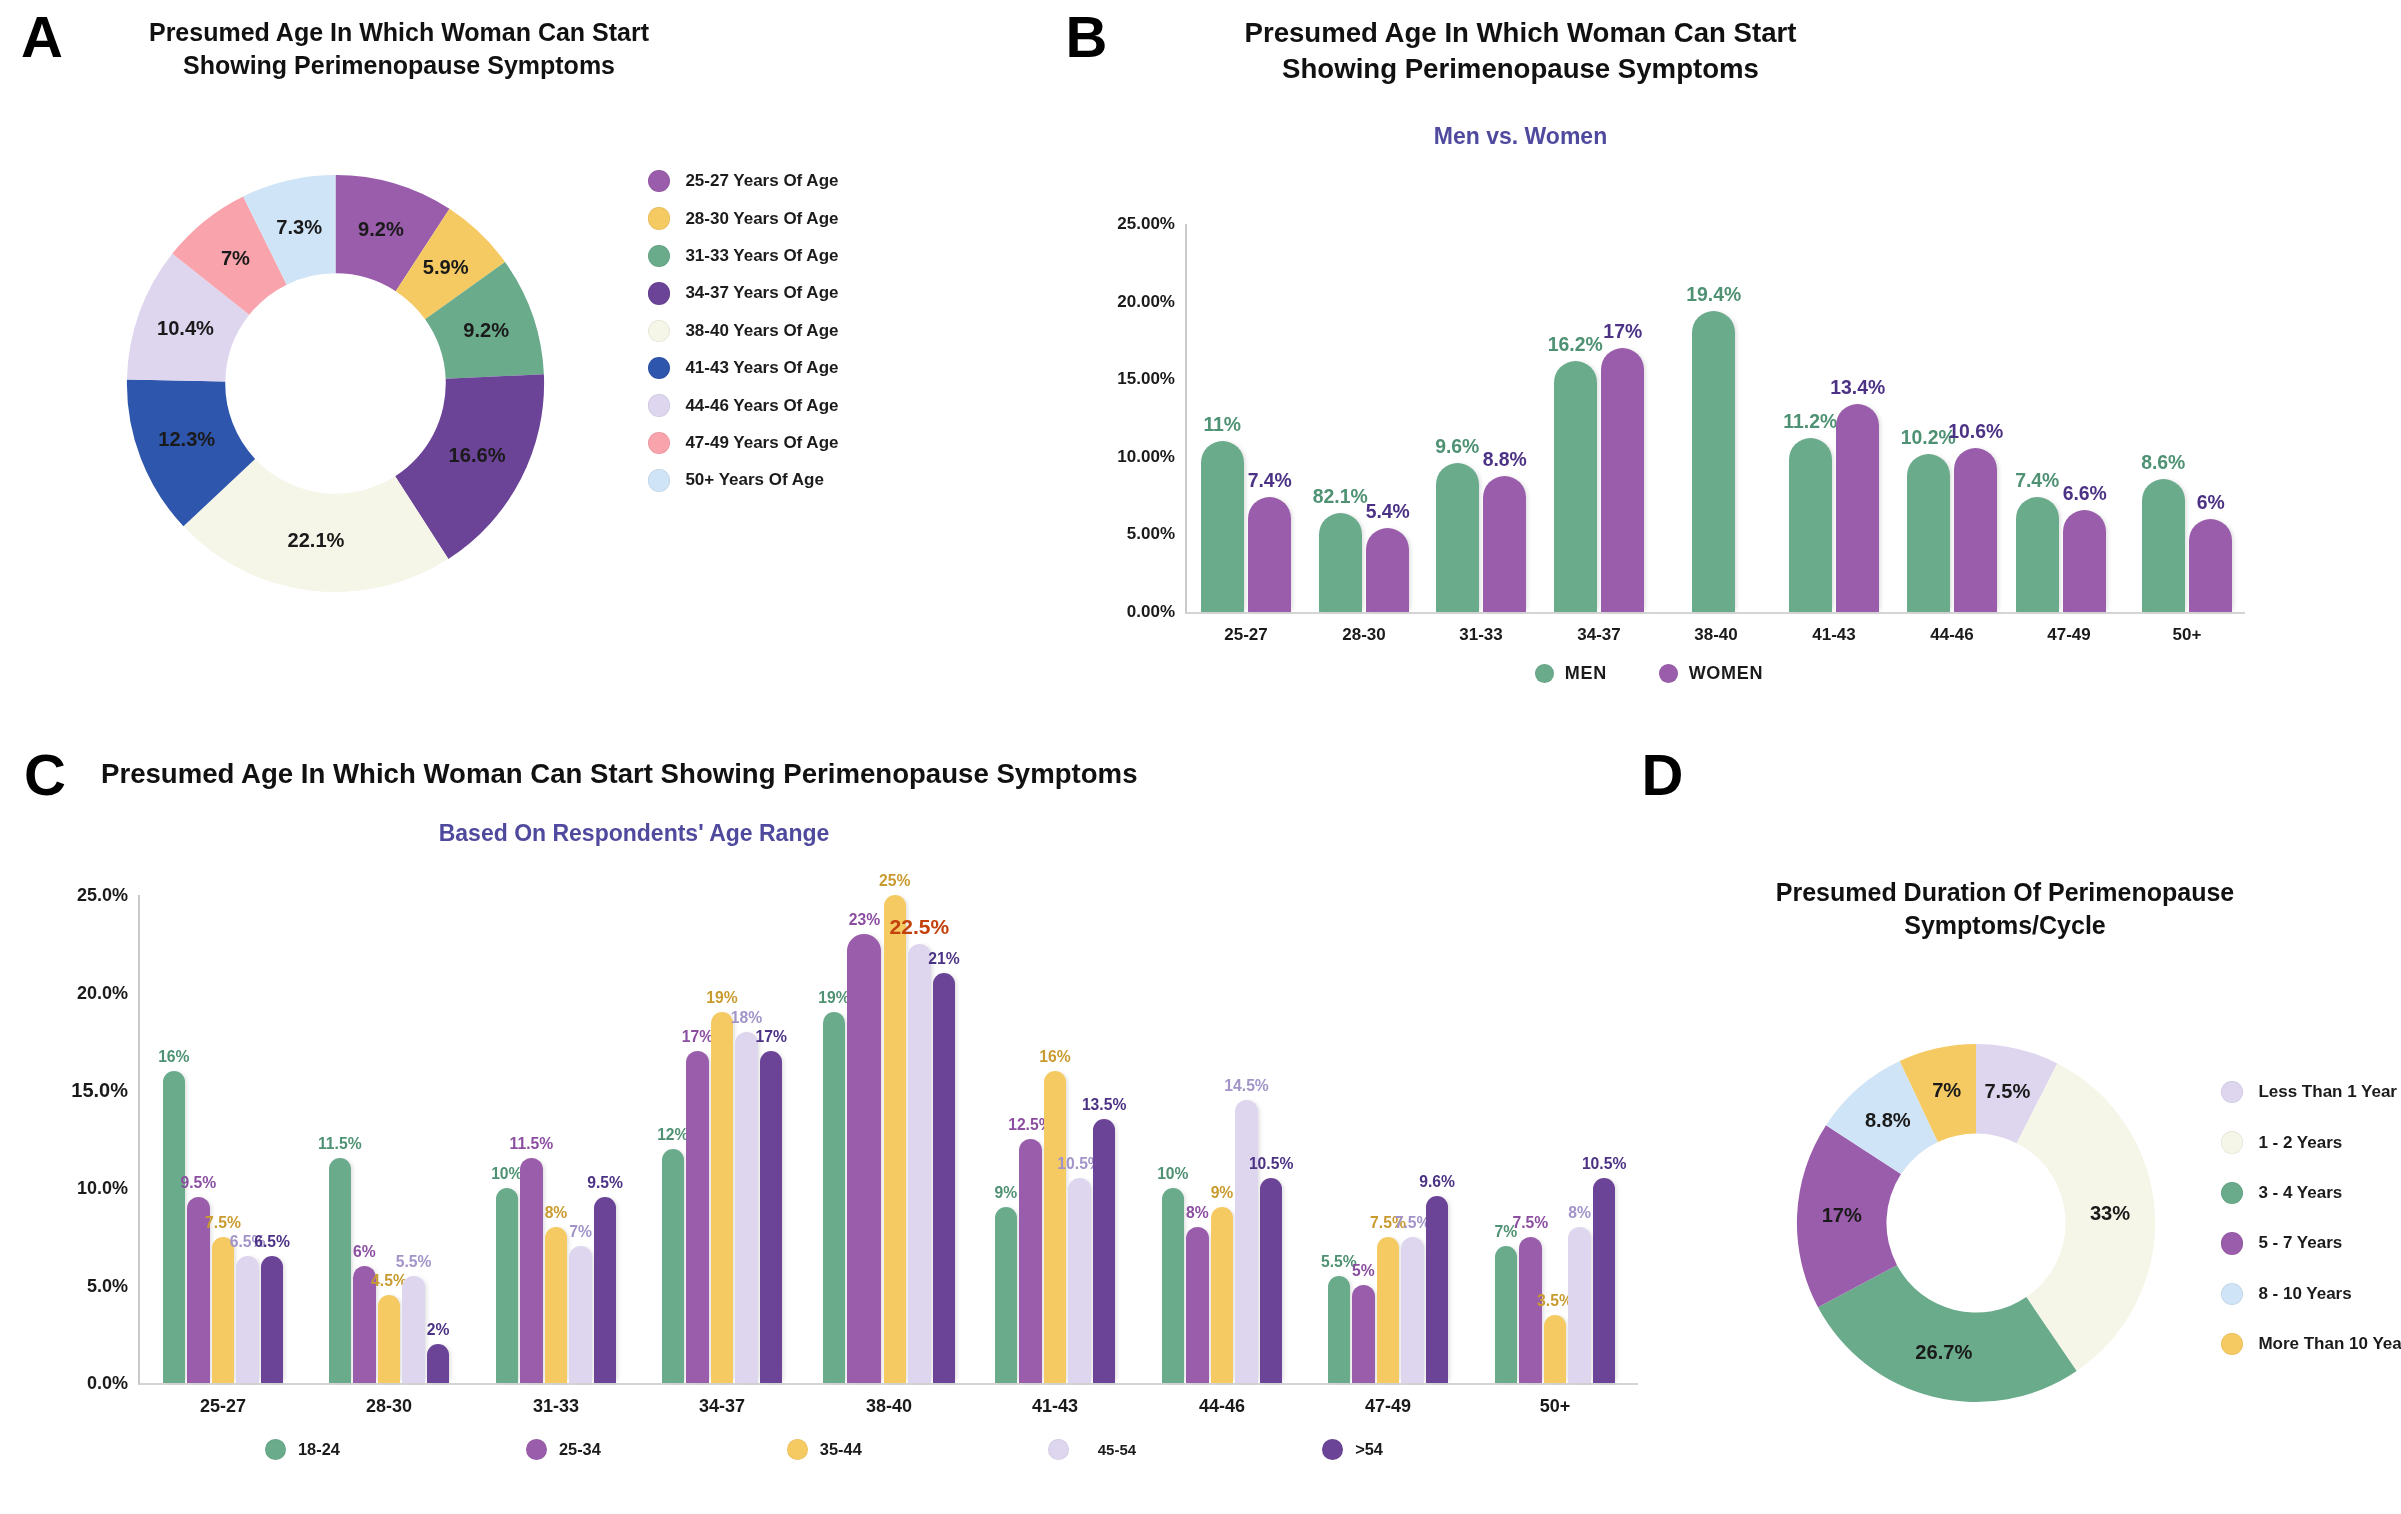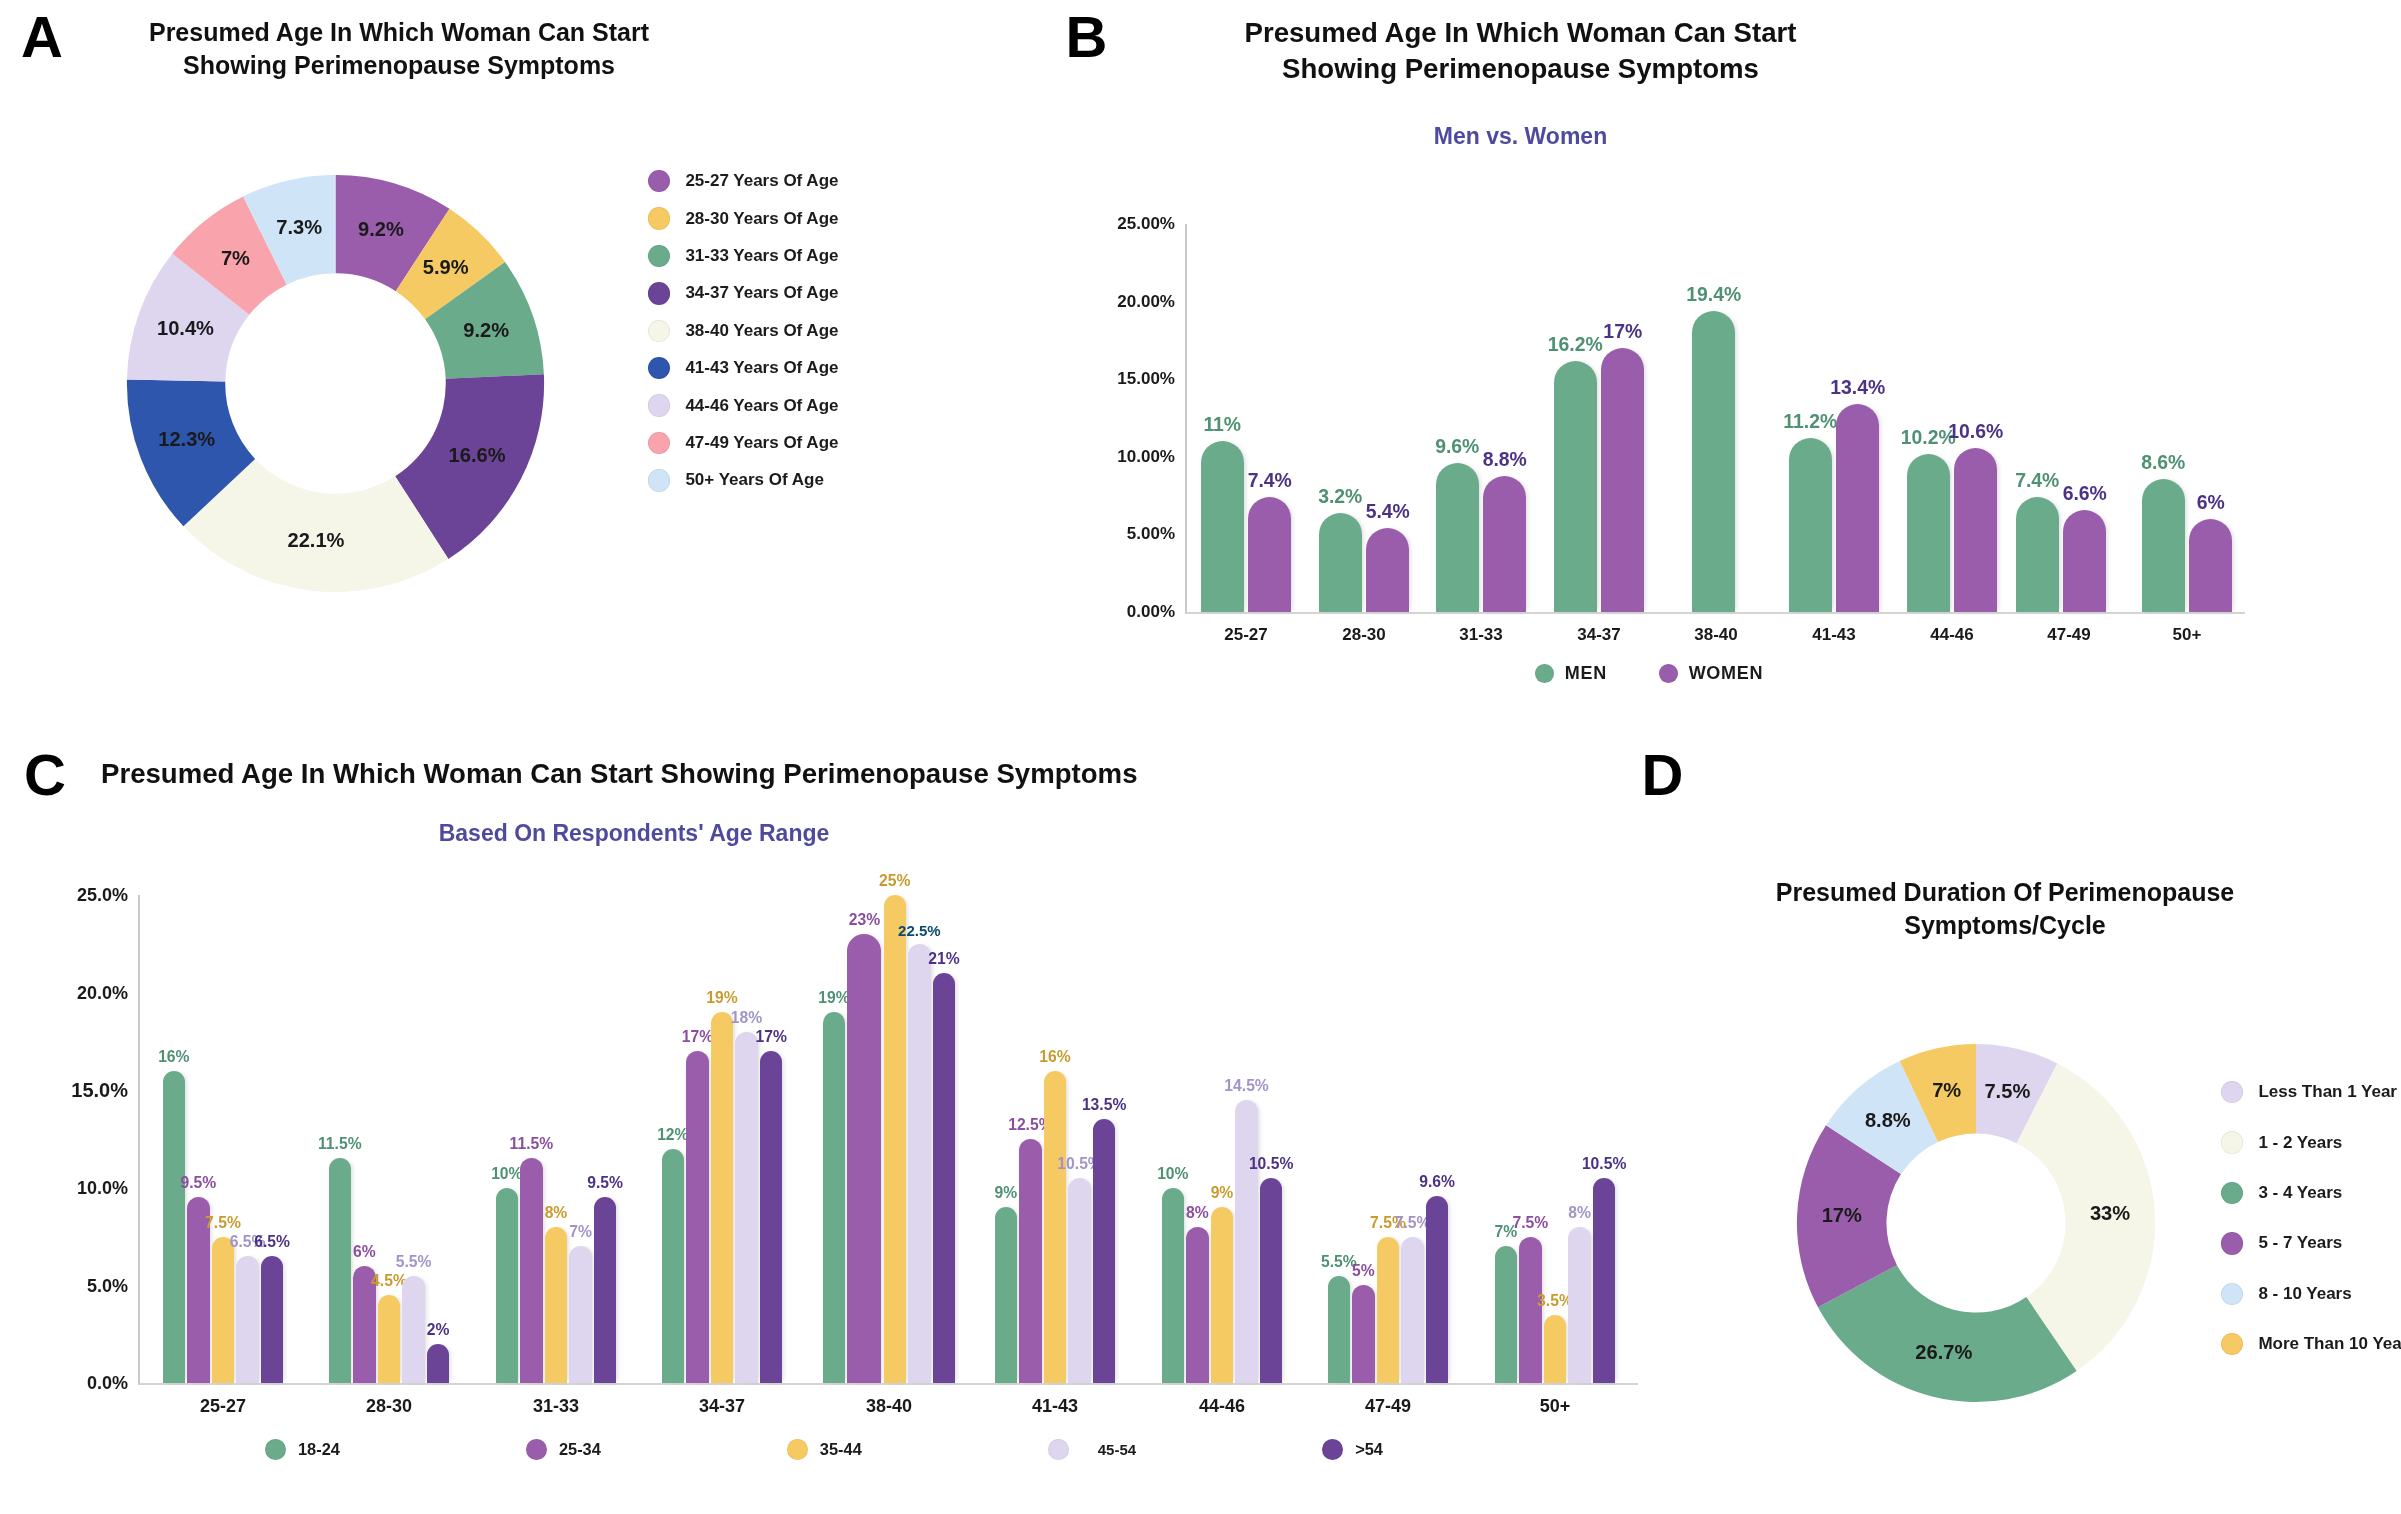--- a/index.html
+++ b/index.html
@@ -221,21 +221,21 @@
           <div class="bar" style="background: rgb(106, 171, 140); width: 43px; height: 171px; margin-right: 4.5px;">
             <span class="vlabel" style="color: rgb(78, 145, 115); font-size: 19.4px;">11%</span>
           </div>
           <div class="bar" style="background: rgb(154, 93, 171); width: 43px; height: 115px; margin-right: 0px;">
             <span class="vlabel" style="color: rgb(76, 50, 133); font-size: 19.4px;">7.4%</span>
           </div>
           <div class="xlabel" style="font-size: 17px;">25-27</div>
         </div>
         <div class="group" style="left: 118px; width: 118px;">
           <div class="bar" style="background: rgb(106, 171, 140); width: 43px; height: 99px; margin-right: 4.5px;">
-            <span class="vlabel" style="color: rgb(78, 145, 115); font-size: 19.4px;">3.2%</span>
+            <span class="vlabel" style="color: rgb(78, 145, 115); font-size: 19.4px;">82.1%</span>
           </div>
           <div class="bar" style="background: rgb(154, 93, 171); width: 43px; height: 84px; margin-right: 0px;">
             <span class="vlabel" style="color: rgb(76, 50, 133); font-size: 19.4px;">5.4%</span>
           </div>
           <div class="xlabel" style="font-size: 17px;">28-30</div>
         </div>
         <div class="group" style="left: 235px; width: 118px;">
           <div class="bar" style="background: rgb(106, 171, 140); width: 43px; height: 149px; margin-right: 4.5px;">
             <span class="vlabel" style="color: rgb(78, 145, 115); font-size: 19.4px;">9.6%</span>
           </div>
@@ -399,21 +399,21 @@
           <div class="bar" style="background: rgb(106, 171, 140); width: 22.4px; height: 371px; margin-right: 2.2px;">
             <span class="vlabel" style="color: rgb(78, 145, 115); font-size: 15.7px;">19%</span>
           </div>
           <div class="bar" style="background: rgb(154, 93, 171); width: 34px; height: 449px; margin-right: 2.2px;">
             <span class="vlabel" style="color: rgb(139, 78, 160); font-size: 15.7px;">23%</span>
           </div>
           <div class="bar" style="background: rgb(246, 202, 98); width: 22.4px; height: 488px; margin-right: 2.2px;">
             <span class="vlabel" style="color: rgb(201, 155, 46); font-size: 15.7px;">25%</span>
           </div>
           <div class="bar" style="background: rgb(222, 214, 239); width: 22.4px; height: 439px; margin-right: 2.2px;">
-            <span class="vlabel" style="color: #0c4a6e; font-size: 15px;">22.5%</span>
+            <span class="vlabel" style="color: #c2410c; font-size: 21px;">22.5%</span>
           </div>
           <div class="bar" style="background: rgb(107, 67, 151); width: 22.4px; height: 410px; margin-right: 0px;">
             <span class="vlabel" style="color: rgb(76, 50, 133); font-size: 15.7px;">21%</span>
           </div>
           <div class="xlabel" style="font-size: 18px;">38-40</div>
         </div>
         <div class="group" style="left: 832px; width: 166px;">
           <div class="bar" style="background: rgb(106, 171, 140); width: 22.4px; height: 176px; margin-right: 2.2px;">
             <span class="vlabel" style="color: rgb(78, 145, 115); font-size: 15.7px;">9%</span>
           </div>

